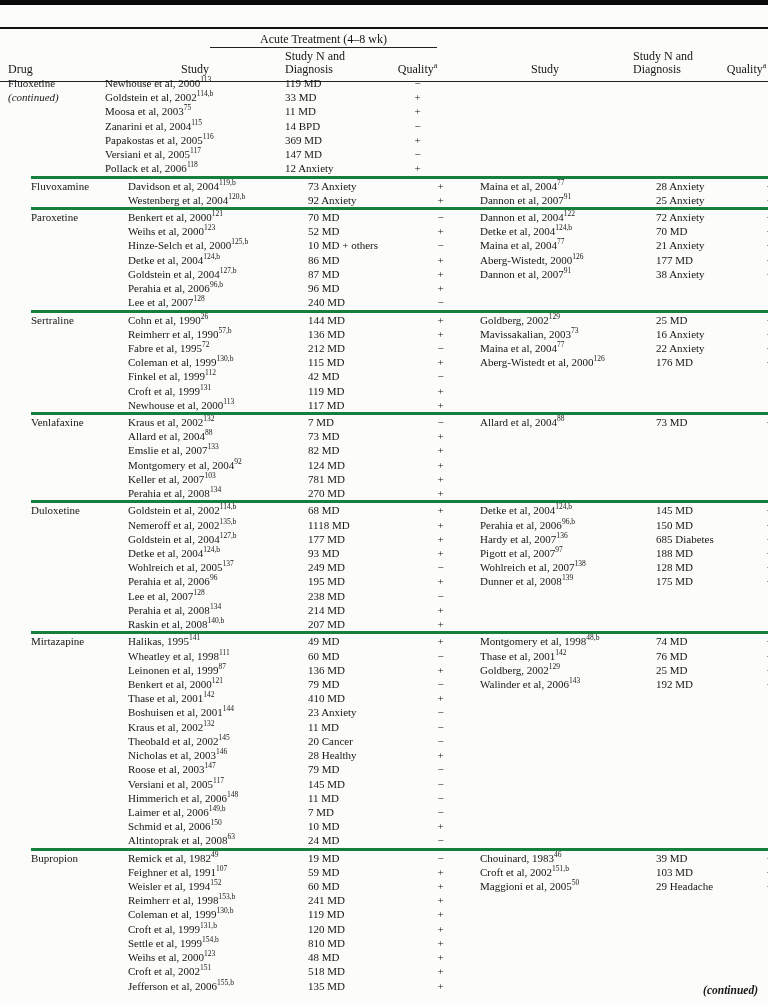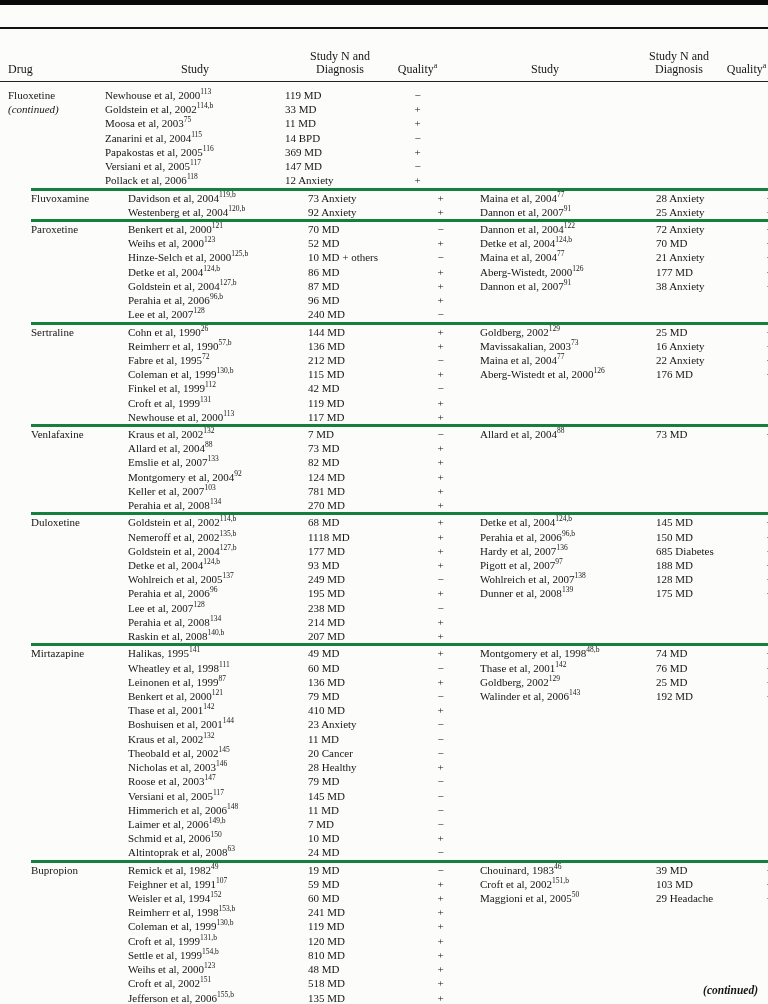--- a/index.html
+++ b/index.html
@@ -13,43 +13,44 @@
 
   .group { position:absolute; top:32px; height:16px; text-align:center; font-size:12px;
            border-bottom:1.2px solid #222; padding-bottom:2px; white-space:nowrap; }
   .group.acute { left:210px; width:227px; }
   .group.maint { left:455px; width:307px; }
 
   .colhead { position:absolute; left:8px; top:50px; width:760px; display:grid;
              grid-template-columns:97px 180px 110px 45px 17px 176px 92px 43px; align-items:end; }
   .colhead .c { font-size:12px; line-height:13px; padding-bottom:3px; }
   .colhead .ctr { text-align:center; }
-  .colhead .two { text-align:center; }
+  .colhead .two { text-align:left; }
   .head-rule { position:absolute; left:0; top:81px; width:768px; height:1.4px; background:#222; }
 
-  .tbody { position:absolute; left:8px; top:88px; width:760px; }
+  .tbody { position:absolute; left:8px; top:76px; width:760px; }
   .section { display:grid; grid-template-columns:97px 180px 110px 45px 17px 176px 92px 43px;
              grid-auto-rows:14.22px; }
   .section + .section { border-top:3px solid #15803d;margin-left:23px; }
   .cell { font-size:11px; line-height:14.2px; white-space:nowrap; overflow:visible; }
   .cell.q { text-align:center; }
   .cell.italic { font-style:italic; }
   sup.ref { font-size:7.5px; line-height:0; vertical-align:super; letter-spacing:0; }
   .qsup { font-size:8px; vertical-align:super; line-height:0; }
 
   .footer-cont { position:absolute; right:10px; top:984px; font-size:11.5px;
                  font-style:italic; font-weight:bold; }
 </style>
 </head>
 <body>
 
 <div class="page">
   <div class="topbar"></div>
   <div class="title-rule"></div>
 
+  <div class="group acute">Acute Treatment (4–8 wk)</div>
 
   <div class="colhead">
     <div class="c">Drug</div>
     <div class="c ctr">Study</div>
     <div class="c two">
       <div>Study N and</div>
       <div>Diagnosis</div>
     </div>
     <div class="c ctr"><span>Quality</span><span class="qsup">a</span></div>
     <div class="c"></div>

